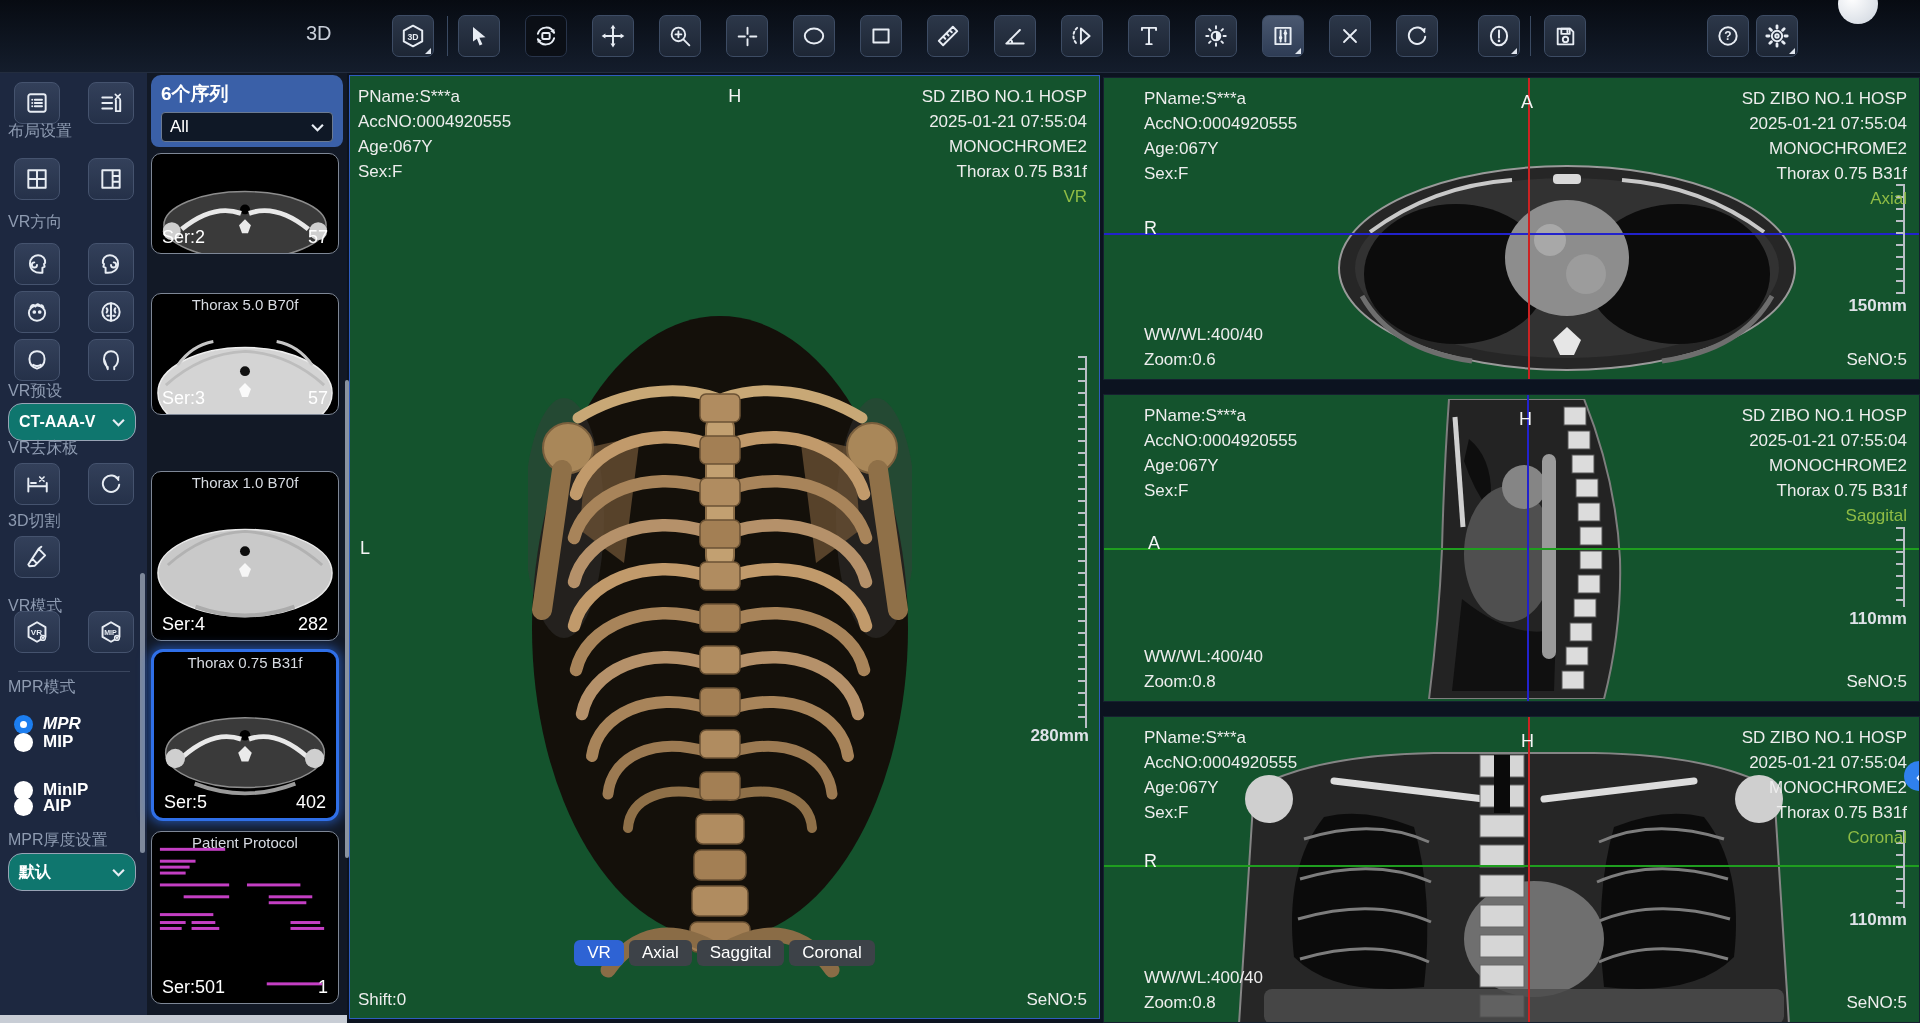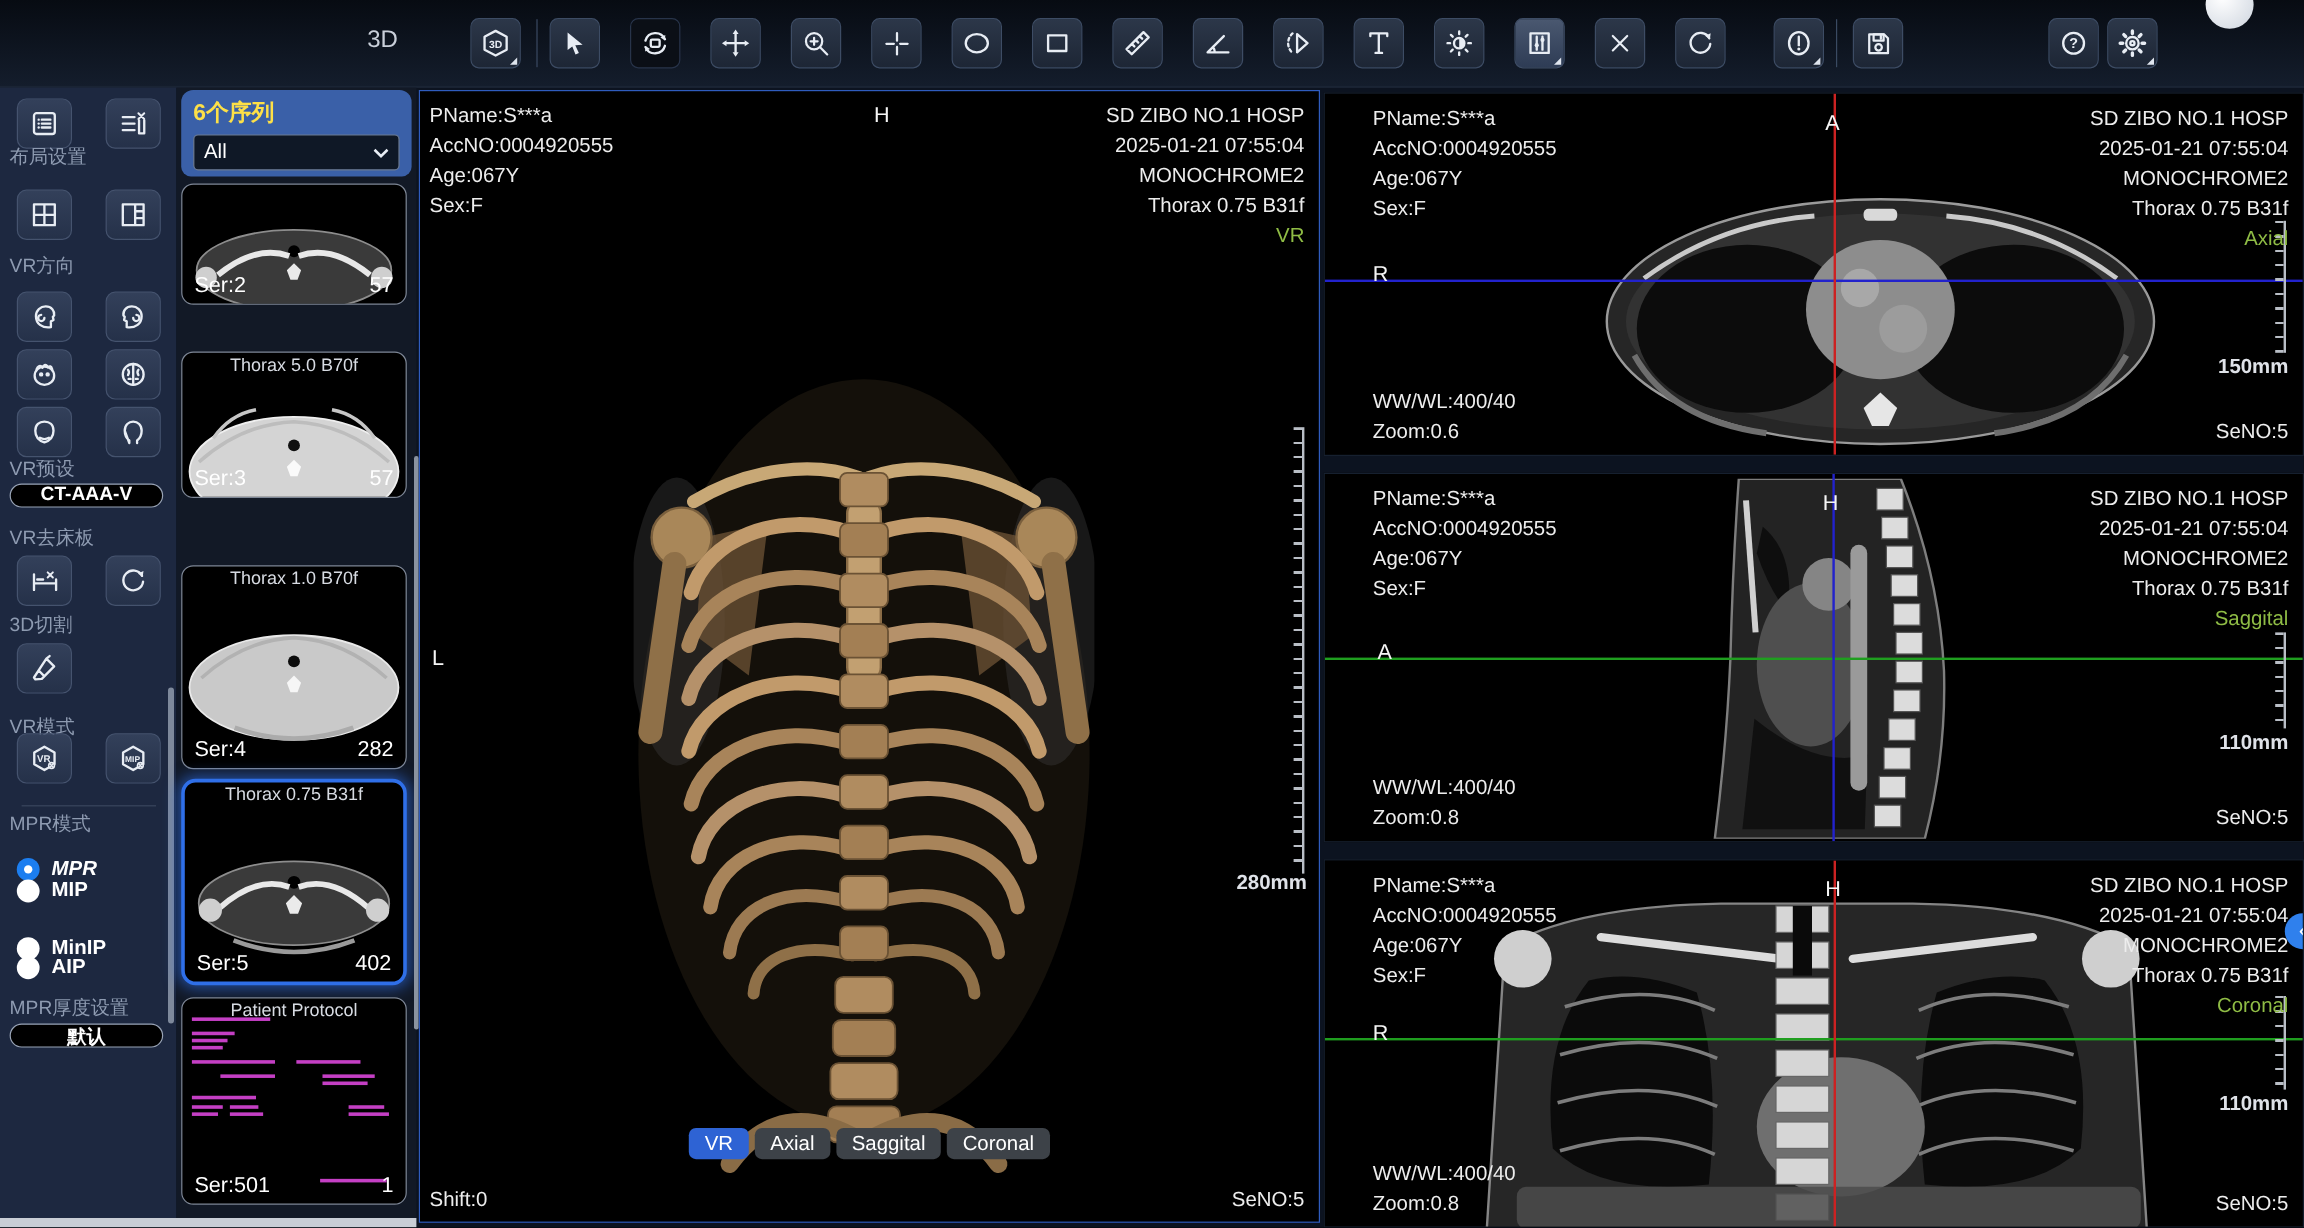--- a/index.html
+++ b/index.html
@@ -32,57 +32,57 @@
   .ic text { fill:#e8edf4; stroke:none; font-family:"Liberation Sans",sans-serif; }
   .avatar { position:absolute; left:1838px; top:-16px; width:40px; height:40px; border-radius:50%;
             background:radial-gradient(circle at 35% 35%, #ffffff, #cdd4de); }
 
   
   .sidebar { position:absolute; left:0; top:73px; width:147px; height:942px; background:#1d2840; }
   .sbtn { position:absolute; width:46px; height:42px; border-radius:8px;
           background:linear-gradient(180deg,#33405a,#253149); border:1px solid #45536e;
           display:flex; align-items:center; justify-content:center; cursor:pointer; }
   .s-label { position:absolute; left:8px; font-size:16px; color:#8e9bb1; white-space:nowrap; }
-  .pill { position:absolute; left:8px; width:128px; height:20px; border-radius:14px;
-          background:#000000; border:1.5px solid #98a3b5; color:#fff; font-size:16px; font-weight:bold;
-          display:flex; align-items:center; padding:0 10px; cursor:pointer;flex-direction:column; }
+  .pill { position:absolute; left:8px; width:128px; height:38px; border-radius:14px;
+          background:#0f766e; border:1.5px solid #98a3b5; color:#fff; font-size:16px; font-weight:bold;
+          display:flex; align-items:center; padding:0 10px; cursor:pointer; }
   .pill .chev { margin-left:auto; }
   .chev { width:13px; height:9px; stroke:#e8edf4; fill:none; stroke-width:2; }
   .s-div { position:absolute; left:18px; width:112px; height:1px; background:#3a465e; }
   .radio-row { position:absolute; left:14px; display:flex; align-items:center; gap:10px; cursor:pointer; }
   .radio { width:19px; height:19px; border-radius:50%; background:#fff; display:flex;
            align-items:center; justify-content:center; }
   .radio.sel { background:#1c7ef0; }
   .radio.sel .dot { width:7px; height:7px; border-radius:50%; background:#fff; }
   .radio-label { font-size:17px; font-weight:bold; color:#fff; }
   .v-scrollthumb { position:absolute; width:5px; border-radius:3px; background:#7e899b; }
   .hscroll { position:absolute; left:0; top:1015px; width:347px; height:8px; background:#c8cdd5; }
 
   
   .series { position:absolute; left:147px; top:73px; width:200px; height:942px; background:#121926; }
   .series-head { position:absolute; left:4px; top:2px; width:192px; height:72px;
                  background:#3a60a8; border-radius:10px 10px 8px 8px; padding:6px 10px 0; }
-  .series-title { font-size:19px; font-weight:bold; color:#fde047; }
+  .series-title { font-size:19px; font-weight:bold; color:#ffffff; }
   .series-filter { margin-top:5px; height:30px; background:#0f1826; border:1px solid #6b7a92;
                    border-radius:4px; color:#fff; font-size:17px; display:flex; align-items:center;
                    padding:0 8px; cursor:pointer; }
   .series-filter .chev { margin-left:auto; }
   .thumb { position:absolute; left:4px; width:188px; background:#000; border:1px solid #7e8796;
            border-radius:10px; overflow:hidden; cursor:pointer; }
   .thumb.sel { border:3px solid #2f6fe8; border-radius:12px; box-shadow:0 0 12px 2px rgba(47,111,232,.65); }
   .thumb .t-title { position:absolute; left:0; right:0; top:2px; text-align:center;
                     font-size:15px; color:#d7dbe2; z-index:2; }
   .thumb .t-ser { position:absolute; left:10px; bottom:5px; font-size:18px; color:#fff; z-index:2; }
   .thumb .t-count { position:absolute; right:10px; bottom:5px; font-size:18px; color:#fff; z-index:2; }
   .thumb svg { position:absolute; inset:0; }
   .series-scroll { position:absolute; left:198px; top:307px; width:4px; height:478px;
                    background:#8a93a0; border-radius:2px; }
 
   
-  .panel { position:absolute; background:#000000; overflow:hidden; }
+  .panel { position:absolute; background:#14532d; overflow:hidden; }
   .vr-main { left:349px; top:75px; width:751px; height:944px; border:1px solid #2f5cbe; }
   .p-axial    { left:1103px; top:77px;  width:817px; height:303px; border:1px solid #16202f; }
   .p-sagittal { left:1103px; top:394px; width:817px; height:308px; border:1px solid #16202f; }
   .p-coronal  { left:1103px; top:716px; width:817px; height:307px; border:1px solid #16202f; }
   .ov { position:absolute; font-size:17px; line-height:25px; color:#ededed; z-index:5; white-space:nowrap; }
   .tr { text-align:right; }
   .green { color:#8fbc45; }
   .mk { position:absolute; font-size:18px; color:#f5f5f5; z-index:6; }
   .xline { position:absolute; left:0; right:0; height:2px; z-index:4; }
   .yline { position:absolute; top:0; bottom:0; width:2px; z-index:4; }

